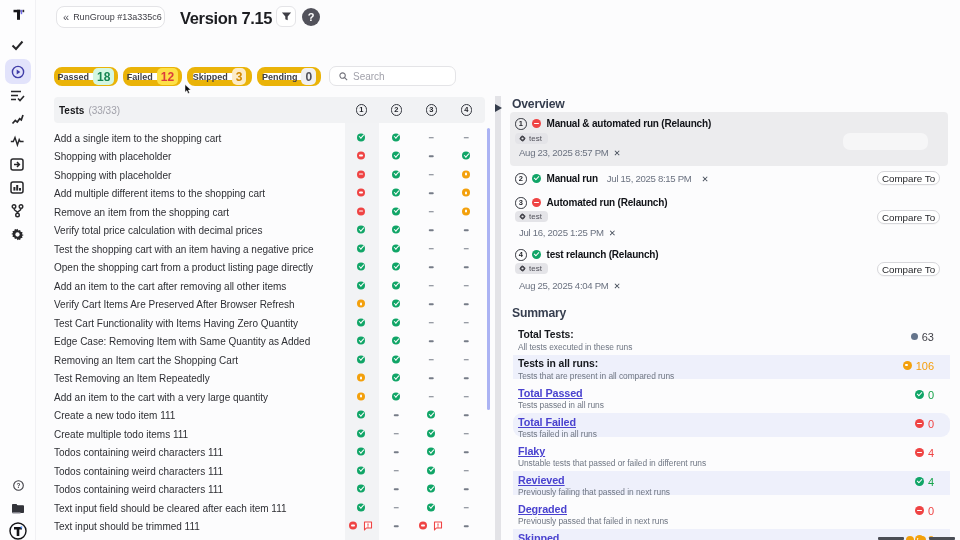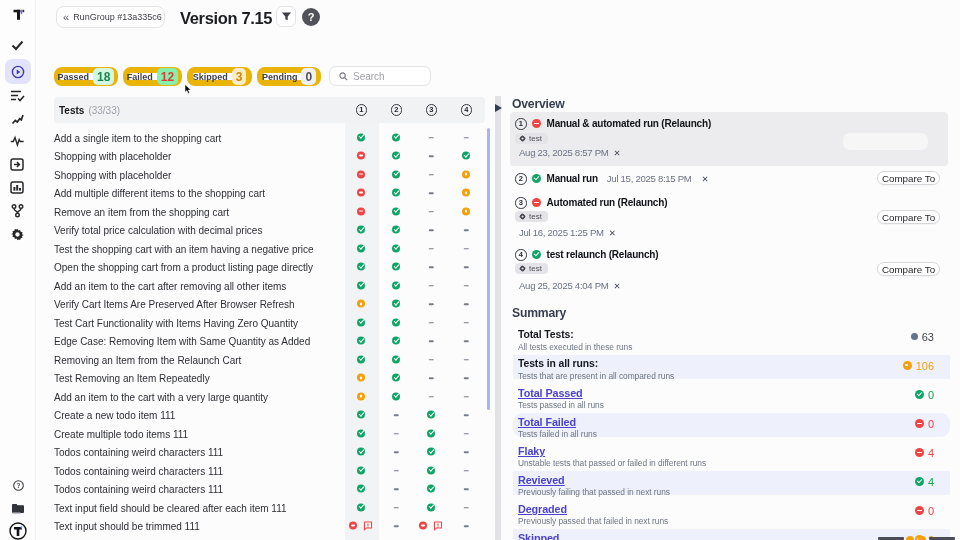--- a/index.html
+++ b/index.html
@@ -16,24 +16,24 @@
         display:flex; align-items:center; font-size:9px; color:#3f3f46; padding-left:6px; white-space:nowrap; }
   #title { left:180px; top:9px; font-size:16.5px; font-weight:800; color:#1c1d21; letter-spacing:-0.35px; }
   #fbtn { left:276px; top:6px; width:20px; height:21px; border:1px solid #e4e4e7; border-radius:6px; background:#fff; display:flex; align-items:center; justify-content:center; }
   #hbtn { left:302px; top:8px; width:18px; height:18px; border-radius:50%; background:#52525b; color:#fff; font-size:11px; font-weight:700; display:flex; align-items:center; justify-content:center; }
 
   
   .tab { position:absolute; top:67px; height:19px; border:6px solid #eab308; border-radius:8px; background:#fff;
          display:flex; align-items:center; justify-content:center; gap:4px; font-size:9px; font-weight:600; color:#3f3f46; }
   .badge { border-radius:5px; font-size:12px; font-weight:700; padding:1.5px 4px; }
   .b-g { background:#d4f7e2; color:#188552; }
-  .b-r { background:#86efac; color:#dc3c3c; }
+  .b-r { background:#fde047; color:#dc3c3c; }
   .b-y { background:#fcecc8; color:#d08700; }
   .b-n { background:#f0f0f2; color:#52525b; }
-  #search { left:329px; top:66px; width:102px; height:20px; border:1px solid #e4e4e7; border-radius:7px; background:#fff;
+  #search { left:329px; top:66px; width:127px; height:20px; border:1px solid #e4e4e7; border-radius:7px; background:#fff;
             display:flex; align-items:center; font-size:10px; color:#a1a1aa; gap:5px; padding-left:9px; }
 
   
   #thead { left:54px; top:97px; width:431px; height:26px; background:#f1f2f4; border-radius:4px;
            display:flex; align-items:center; font-size:10px; padding-left:5px; }
   #thead b { color:#18181b; }
   #thead .cnt { color:#a1a1aa; font-weight:400; margin-left:4px; }
   #colband { left:345px; top:123px; width:34px; height:417px; background:#f2f3f5; }
   .cnum { position:absolute; width:11.5px; height:11.5px; border:1.5px solid #34373f; border-radius:50%;
           font-size:7.5px; font-weight:700; color:#22242a; display:flex; align-items:center; justify-content:center; top:104px; }
@@ -194,21 +194,21 @@
       <span class="dash" style="left:412px;"></span>
     </div>
     <div class="trow" style="top:331.9px;">
       <span class="nm">Edge Case: Removing Item with Same Quantity as Added</span>
       <span class="st" style="left:307px;"><span class="ic p"></span></span>
       <span class="st" style="left:342px;"><span class="ic p"></span></span>
       <span class="dash" style="left:377px;"></span>
       <span class="dash" style="left:412px;"></span>
     </div>
     <div class="trow" style="top:350.4px;">
-      <span class="nm">Removing an Item from the Relaunch Cart</span>
+      <span class="nm">Removing an Item cart the Shopping Cart</span>
       <span class="st" style="left:307px;"><span class="ic p"></span></span>
       <span class="st" style="left:342px;"><span class="ic p"></span></span>
       <span class="dash" style="left:377px;"></span>
       <span class="dash" style="left:412px;"></span>
     </div>
     <div class="trow" style="top:368.9px;">
       <span class="nm">Test Removing an Item Repeatedly</span>
       <span class="st" style="left:307px;"><span class="ic s"></span></span>
       <span class="st" style="left:342px;"><span class="ic p"></span></span>
       <span class="dash" style="left:377px;"></span>

